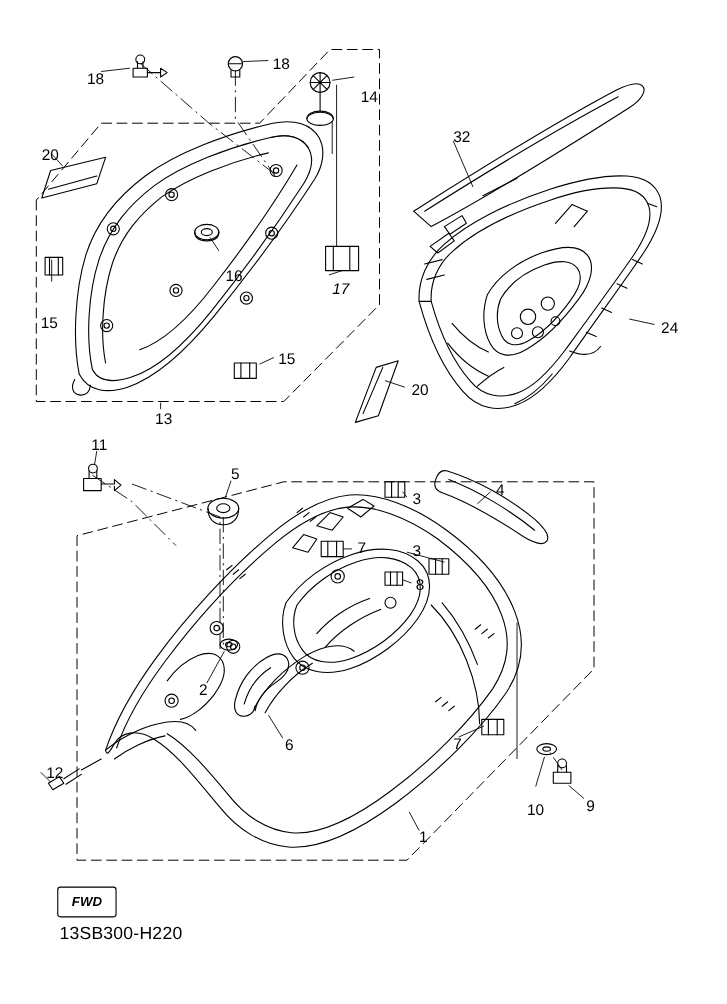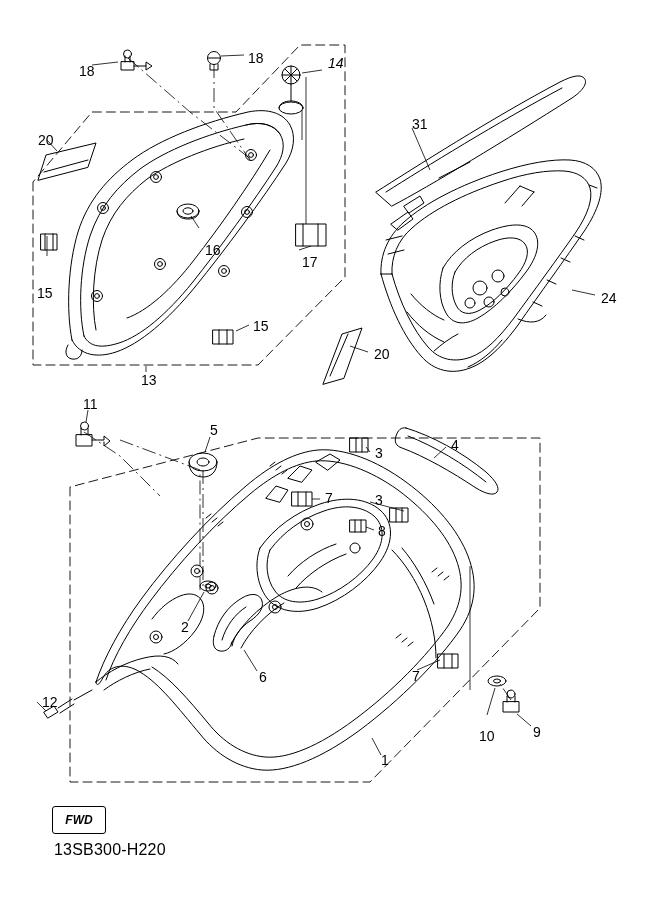--- a/index.html
+++ b/index.html
@@ -325,25 +325,25 @@
     <path d="M214,64 L214,108 L250,160"></path>
     <path d="M84,432 L120,456 L160,496"></path>
     <path d="M120,440 L200,470 L200,590"></path>
     <path d="M203,470 L203,586"></path>
     <path d="M511,700 L500,684"></path>
   </g>
 </svg>
 
 <div class="lbl" style="left:79px;top:63px;">18</div>
 <div class="lbl" style="left:248px;top:50px;">18</div>
-<div class="lbl" style="left:328px;top:55px;font-style:italic;">14</div>
-<div class="lbl" style="left:412px;top:116px;">31</div>
+<div class="lbl" style="left:328px;top:80px;">14</div>
+<div class="lbl" style="left:412px;top:116px;">32</div>
 <div class="lbl" style="left:38px;top:132px;">20</div>
 <div class="lbl" style="left:205px;top:242px;">16</div>
-<div class="lbl" style="left:302px;top:254px;">17</div>
+<div class="lbl" style="left:302px;top:254px;font-style:italic;">17</div>
 <div class="lbl" style="left:37px;top:285px;">15</div>
 <div class="lbl" style="left:601px;top:290px;">24</div>
 <div class="lbl" style="left:253px;top:318px;">15</div>
 <div class="lbl" style="left:374px;top:346px;">20</div>
 <div class="lbl" style="left:141px;top:372px;">13</div>
 <div class="lbl" style="left:83px;top:396px;">11</div>
 <div class="lbl" style="left:210px;top:422px;">5</div>
 <div class="lbl" style="left:375px;top:445px;">3</div>
 <div class="lbl" style="left:451px;top:437px;">4</div>
 <div class="lbl" style="left:325px;top:490px;">7</div>

